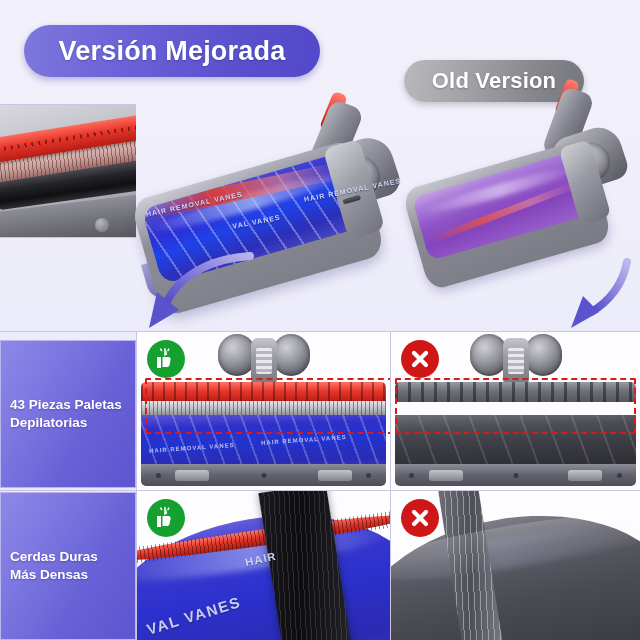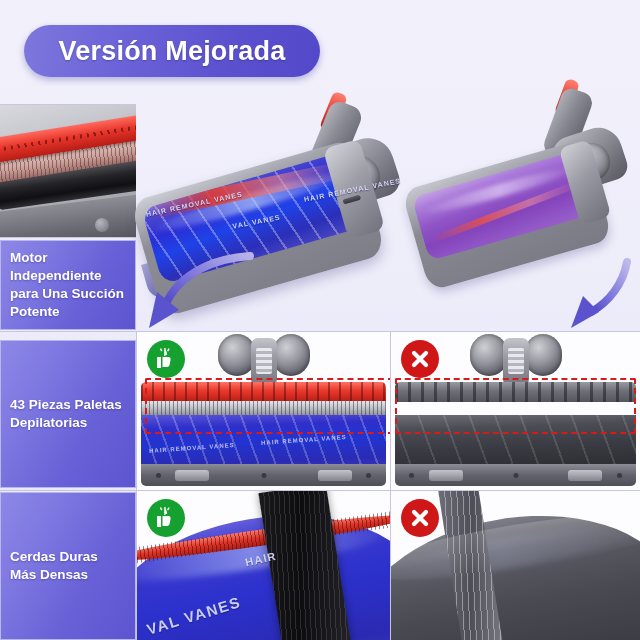--- a/index.html
+++ b/index.html
@@ -410,20 +410,23 @@
 <body>
 
 <div id="page">
 
   <div class="top-section">
 
     <div class="badge badge-new">
       <span>Versión Mejorada</span>
     </div>
 
+    <div class="badge badge-old">
+      <span>Old Version</span>
+    </div>
 
     <div class="inset-photo">
       <div class="ins-bg"></div>
       <div class="ins-base"></div>
       <div class="ins-blackroll"></div>
       <div class="ins-bristle"></div>
       <div class="ins-redbar"></div>
       <div class="ins-knob"></div>
     </div>
 
@@ -479,23 +482,20 @@
         <linearGradient id="agr" x1="1" y1="0" x2="0" y2="1">
           <stop offset="0" stop-color="#bdb9ea"></stop>
           <stop offset="0.55" stop-color="#8079de"></stop>
           <stop offset="1" stop-color="#4f46c4"></stop>
         </linearGradient>
       </defs>
       <path d="M62 4 C58 26, 44 44, 26 54" stroke="url(#agr)" stroke-width="8" fill="none" stroke-linecap="round"></path>
       <path d="M6 70 L18 38 L34 54 Z" fill="#5b52cd"></path>
     </svg>
 
-    <div class="label-box" id="label-motor">
-      <span>Motor Independiente para Una Succión Potente</span>
-    </div>
   </div>
 
   <div class="hline" style="top:331px;"></div>
 
   <div class="mid-section">
 
     <div class="label-box" id="label-vanes" style="top:8px;">
       <span>43 Piezas Paletas Depilatorias</span>
     </div>
 

